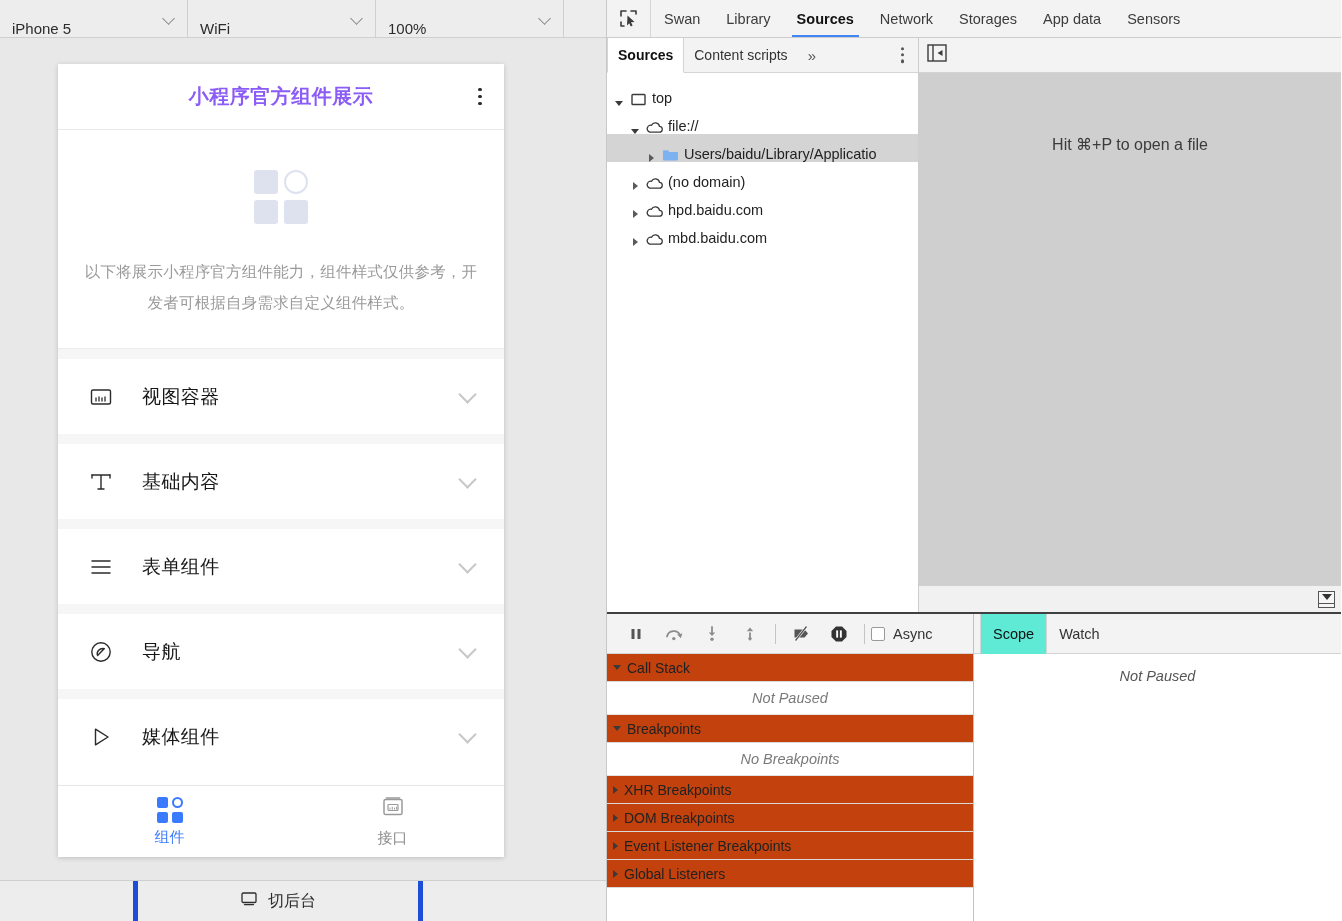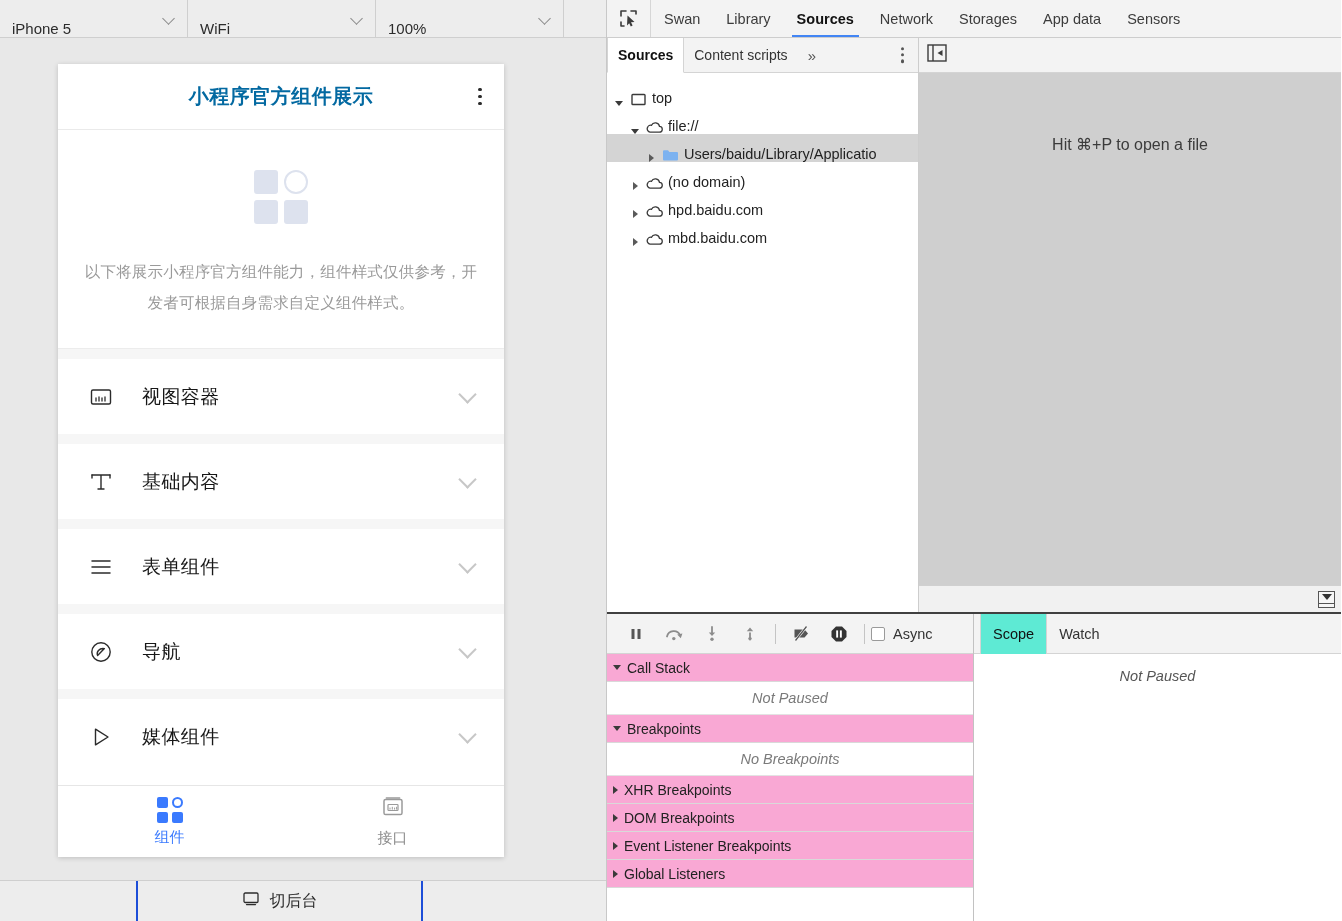--- a/index.html
+++ b/index.html
@@ -62,21 +62,21 @@
     display: flex; flex-direction: column;
   }
   .phone-navbar {
     height: 66px; min-height: 66px;
     position: relative;
     display: flex; align-items: center; justify-content: center;
     border-bottom: 1px solid #eaeaea;
     background: #fff;
   }
   .phone-title {
-    font-size: 20px; font-weight: bold; color: #0369a1;
+    font-size: 20px; font-weight: bold; color: #8b5cf6;
     letter-spacing: 0.5px;
   }
   .kebab {
     position: absolute; right: 22px; top: 50%;
     transform: translateY(-50%);
     display: flex; flex-direction: column; gap: 3.5px;
     align-items: center;
     cursor: pointer;
   }
   .kebab i { width: 3.6px; height: 3.6px; border-radius: 50%; background: #2b2b2b; display:block; }
@@ -146,21 +146,21 @@
   .tab-logo .sq.bl { left: 0; top: 15px; }
   .tab-logo .sq.br { left: 15px; top: 15px; }
   .tab-logo .ci { position: absolute; left: 15px; top: 0; width: 11px; height: 11px; border-radius: 50%; border: 2px solid #3a7afe; }
 
   .sim-statusbar {
     height: 41px; min-height: 41px;
     display: flex; align-items: stretch;
     background: #ededed;
     border-top: 1px solid #cfcfcf;
   }
-  .sb-cell { border-right: 2px solid #1d4ed8; display:flex; align-items:center; justify-content:center; }
+  .sb-cell { border-right: 5px solid #1d4ed8; display:flex; align-items:center; justify-content:center; }
   .sb-cell.c1 { width: 138px; }
   .sb-cell.c2 { width: 285px; gap: 10px; font-size: 16px; color: #2c2c2c; cursor: pointer; }
   .sb-cell.c3 { flex: 1; border-right: none; }
 
   
   .dt-pane {
     width: 734px; height: 921px;
     display: flex; flex-direction: column;
     background: #ffffff;
   }
@@ -272,21 +272,21 @@
     padding-left: 10px;
   }
   .dbg-btn { width: 38px; height: 34px; display:flex; align-items:center; justify-content:center; cursor:pointer; }
   .dbg-sep { width: 1px; height: 20px; background: #c4c4c4; margin: 0 6px; }
   .async-wrap { display: flex; align-items: center; gap: 8px; font-size: 14.5px; color: #333; cursor: pointer; }
   .async-box { width: 14px; height: 14px; border: 1px solid #9a9a9a; border-radius: 2px; background: #fff; }
 
   .acc-list { flex: 1; overflow: hidden; background: #fff; }
   .acc-hdr {
     height: 28px; display: flex; align-items: center;
-    background: #f9a8d4; border-bottom: 1px solid #d9d9d9;
+    background: #c2410c; border-bottom: 1px solid #d9d9d9;
     font-size: 14px; color: #222; padding-left: 6px; gap: 6px;
     cursor: pointer;
   }
   .acc-hdr .tri-d { width:0;height:0;border-top:5.5px solid #3a3a3a;border-left:4.5px solid transparent;border-right:4.5px solid transparent; }
   .acc-hdr .tri-r { width:0;height:0;border-left:5.5px solid #3a3a3a;border-top:4.5px solid transparent;border-bottom:4.5px solid transparent; }
   .acc-empty {
     height: 33px; display: flex; align-items: center; justify-content: center;
     font-size: 14.5px; font-style: italic; color: #7a7a7a;
     background: #fff; border-bottom: 1px solid #e3e3e3;
   }

